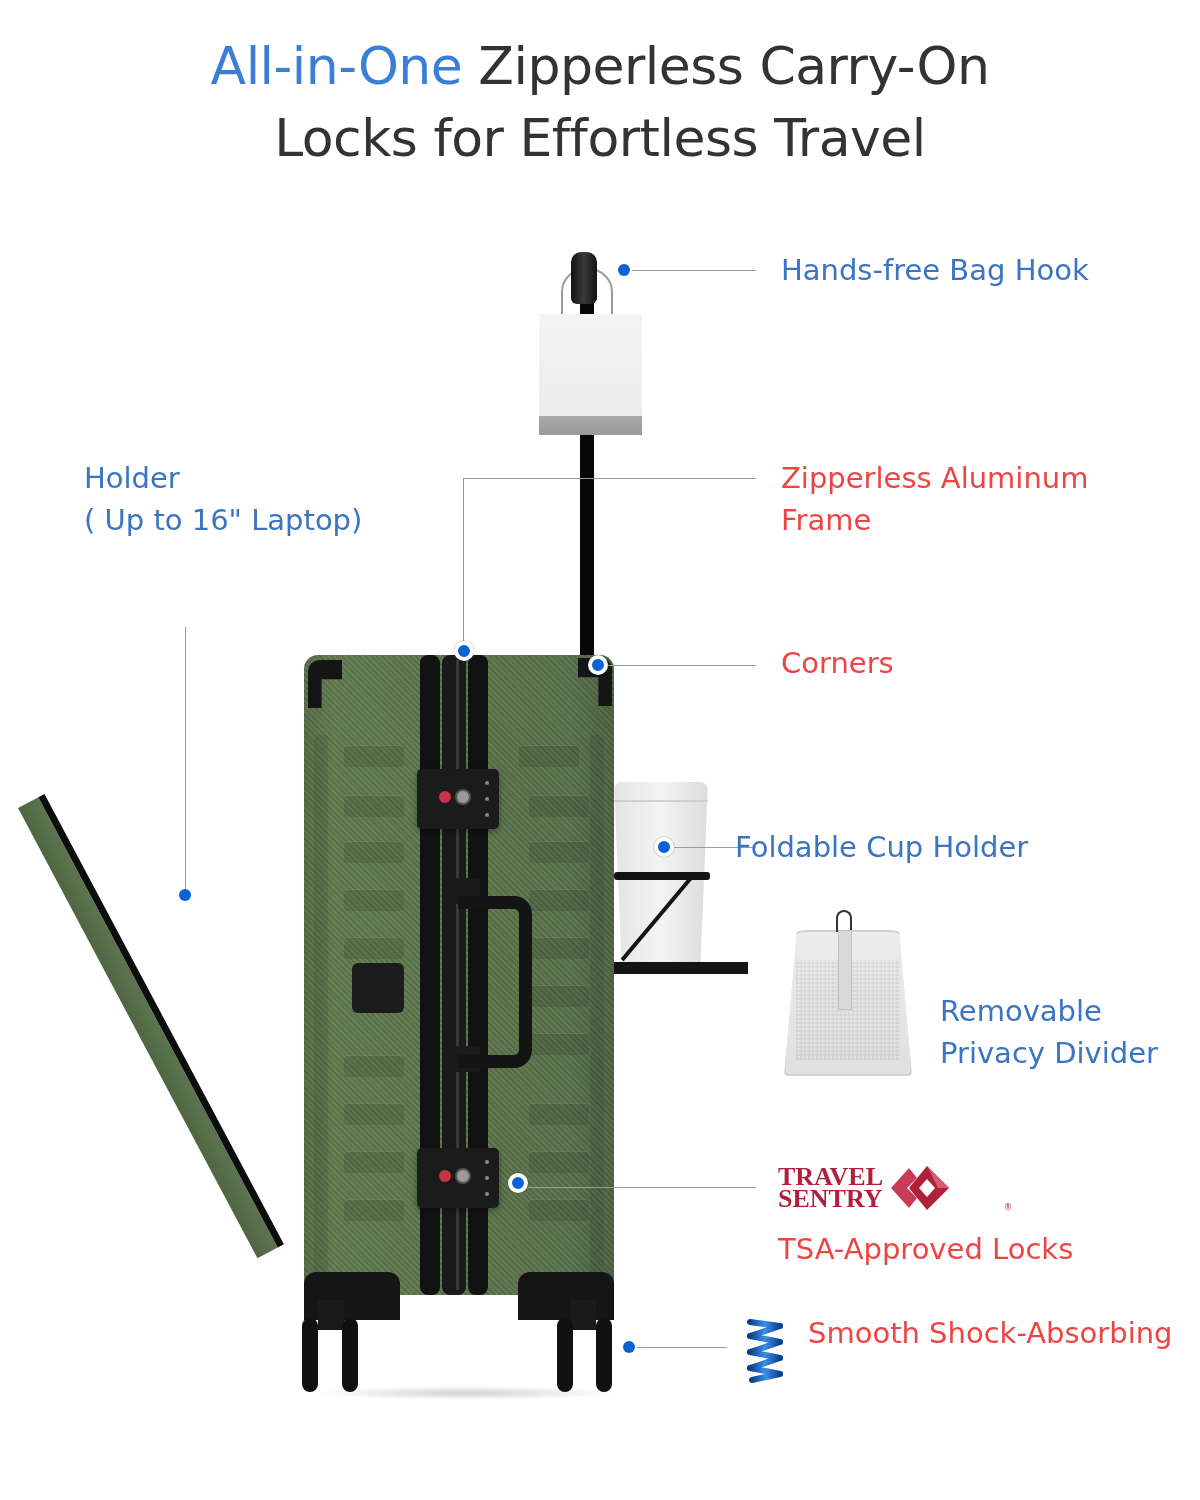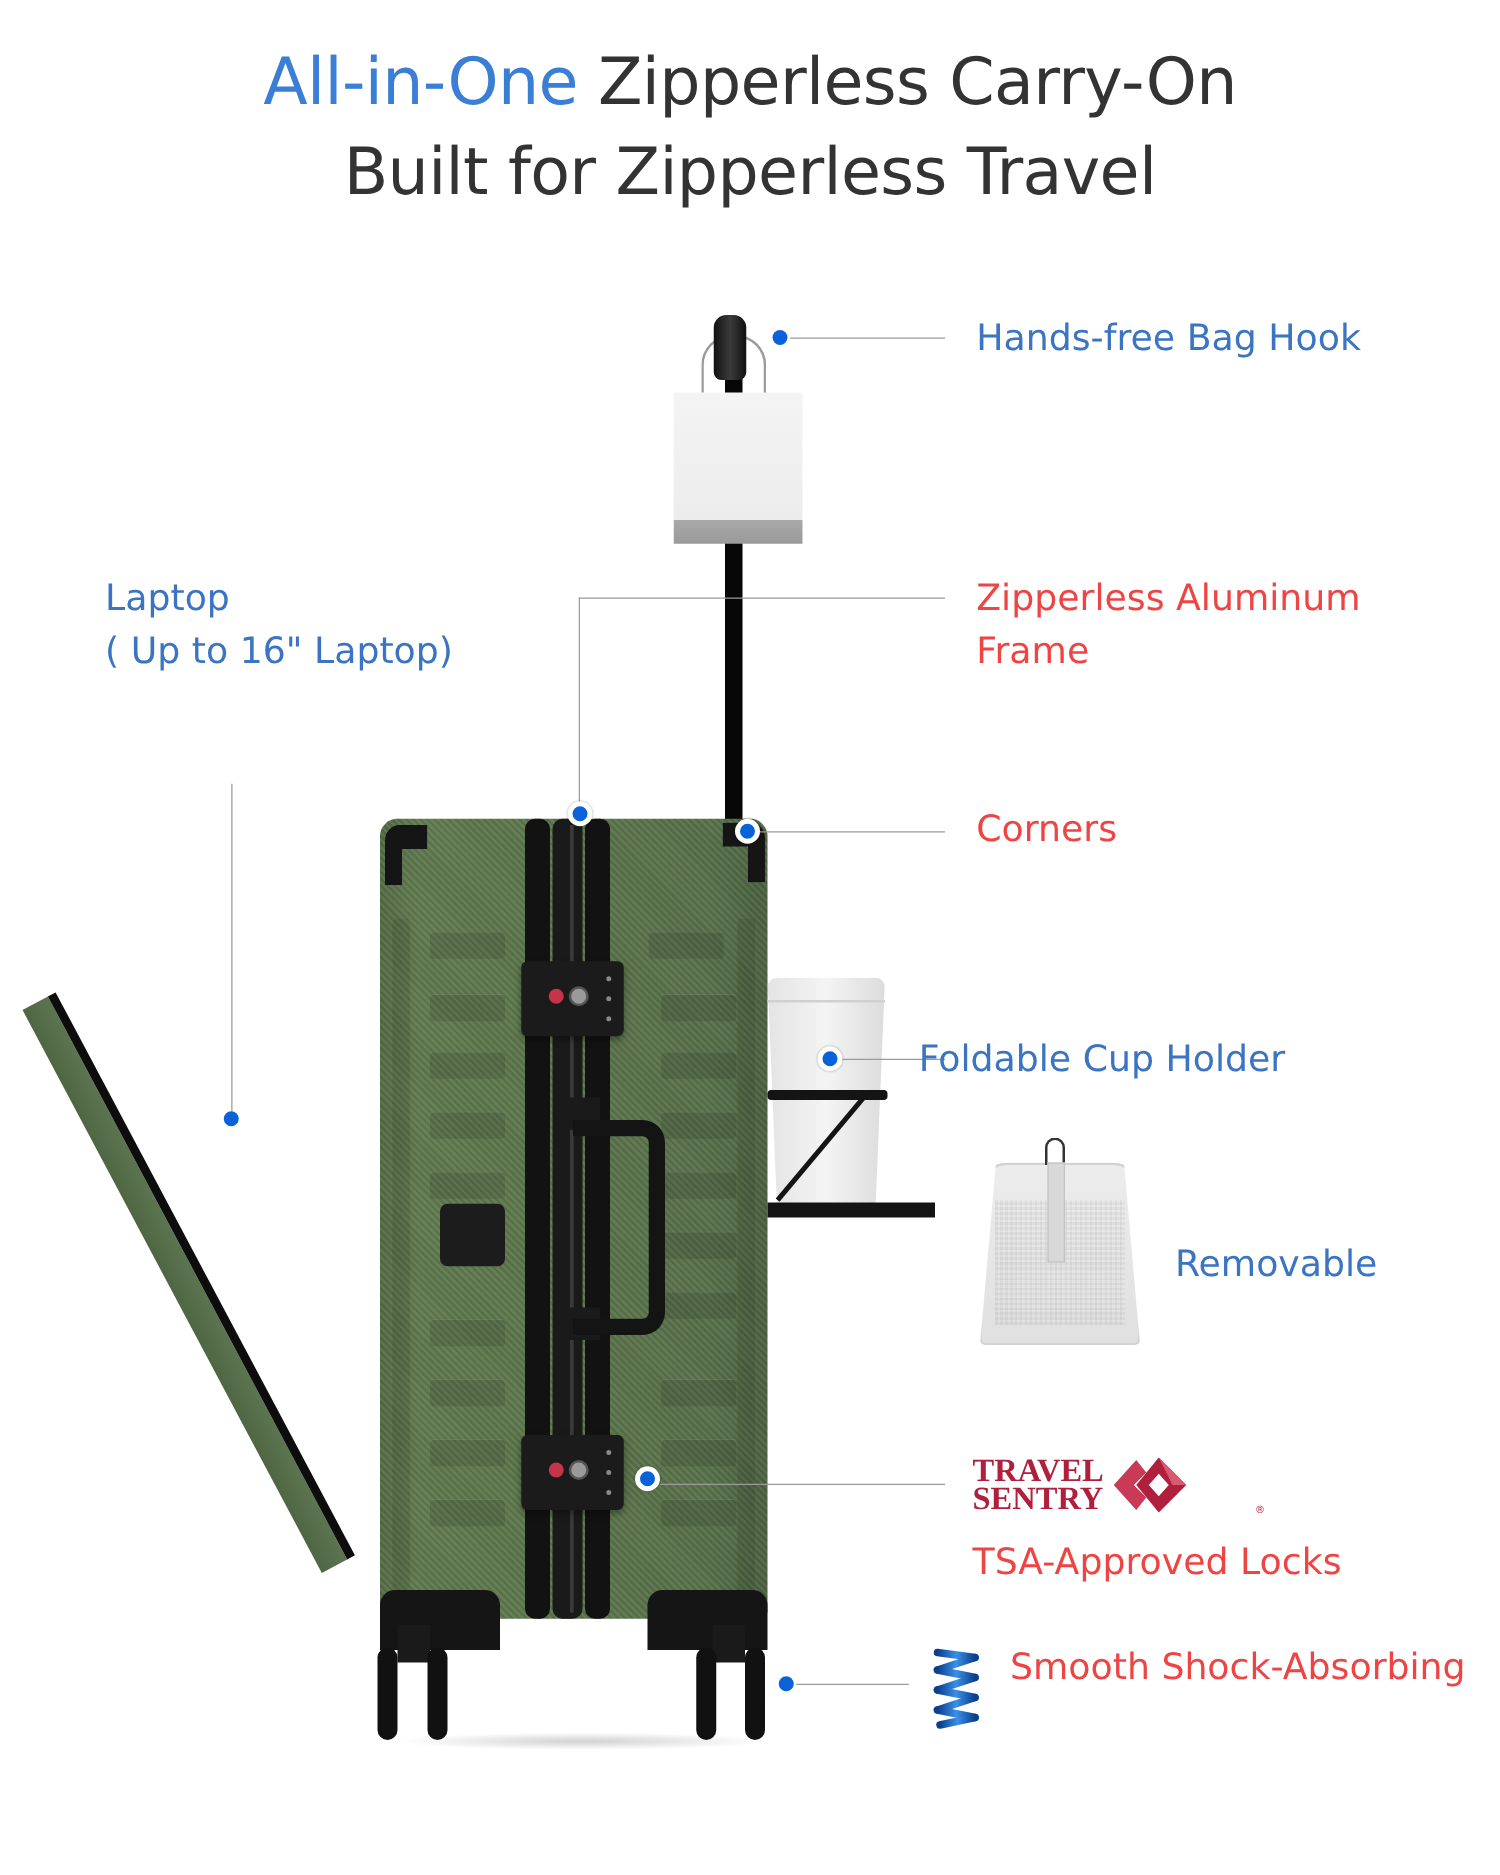--- a/index.html
+++ b/index.html
@@ -64,21 +64,21 @@
   .ts-reg { position: absolute; left: 1004px; top: 1203px; font-size: 8px; color: #b01f3c; }
 
   .spring { position: absolute; left: 744px; top: 1316px; width: 42px; height: 68px; }
 </style>
 </head>
 <body>
 
 <div id="hl1" class="headline">
   <span class="accent">All-in-One</span><span> Zipperless Carry-On</span>
 </div>
-<div id="hl2" class="headline">Built for Zipperless Travel</div>
+<div id="hl2" class="headline">Locks for Effortless Travel</div>
 
 <div>
 
   <div class="trolley-pole"></div>
   <div class="bag-handle"></div>
   <div class="hook-head"></div>
   <div class="bag"></div>
 
   <div class="lid"></div>
 
@@ -180,39 +180,40 @@
 <div class="leader" style="left:528px;top:1187px;width:228px;height:1px;"></div>
 
 <div class="dot" style="left:623px;top:1341px;"></div>
 <div class="leader" style="left:637px;top:1347px;width:90px;height:1px;"></div>
 
 <div class="callout blue" style="left:781px;top:249px;">
   <div>Hands-free Bag Hook</div>
 </div>
 
 <div class="callout blue" style="left:84px;top:457px;">
-  <div>Laptop</div>
+  <div>Holder</div>
   <div>( Up to 16" Laptop)</div>
 </div>
 
 <div class="callout dark" style="left:781px;top:457px;">
   <div>Zipperless Aluminum</div>
   <div>Frame</div>
 </div>
 
 <div class="callout dark" style="left:781px;top:642px;">
   <div>Corners</div>
 </div>
 
 <div class="callout blue" style="left:735px;top:826px;">
   <div>Foldable Cup Holder</div>
 </div>
 
 <div class="callout blue" style="left:940px;top:976px;margin-top:14px;">
   <div>Removable</div>
+  <div>Privacy Divider</div>
 </div>
 
 <div class="ts-logo">
   <div class="ts-text">
     <div>TRAVEL</div>
     <div>SENTRY</div>
   </div>
   <svg class="ts-mark" viewBox="0 0 66 48">
     <polygon points="22,24 40,2 62,24 40,46" fill="#b01f3c"></polygon>
     <polygon points="4,24 22,4 30,14 20,24 30,34 22,44" fill="#c83a55"></polygon>

